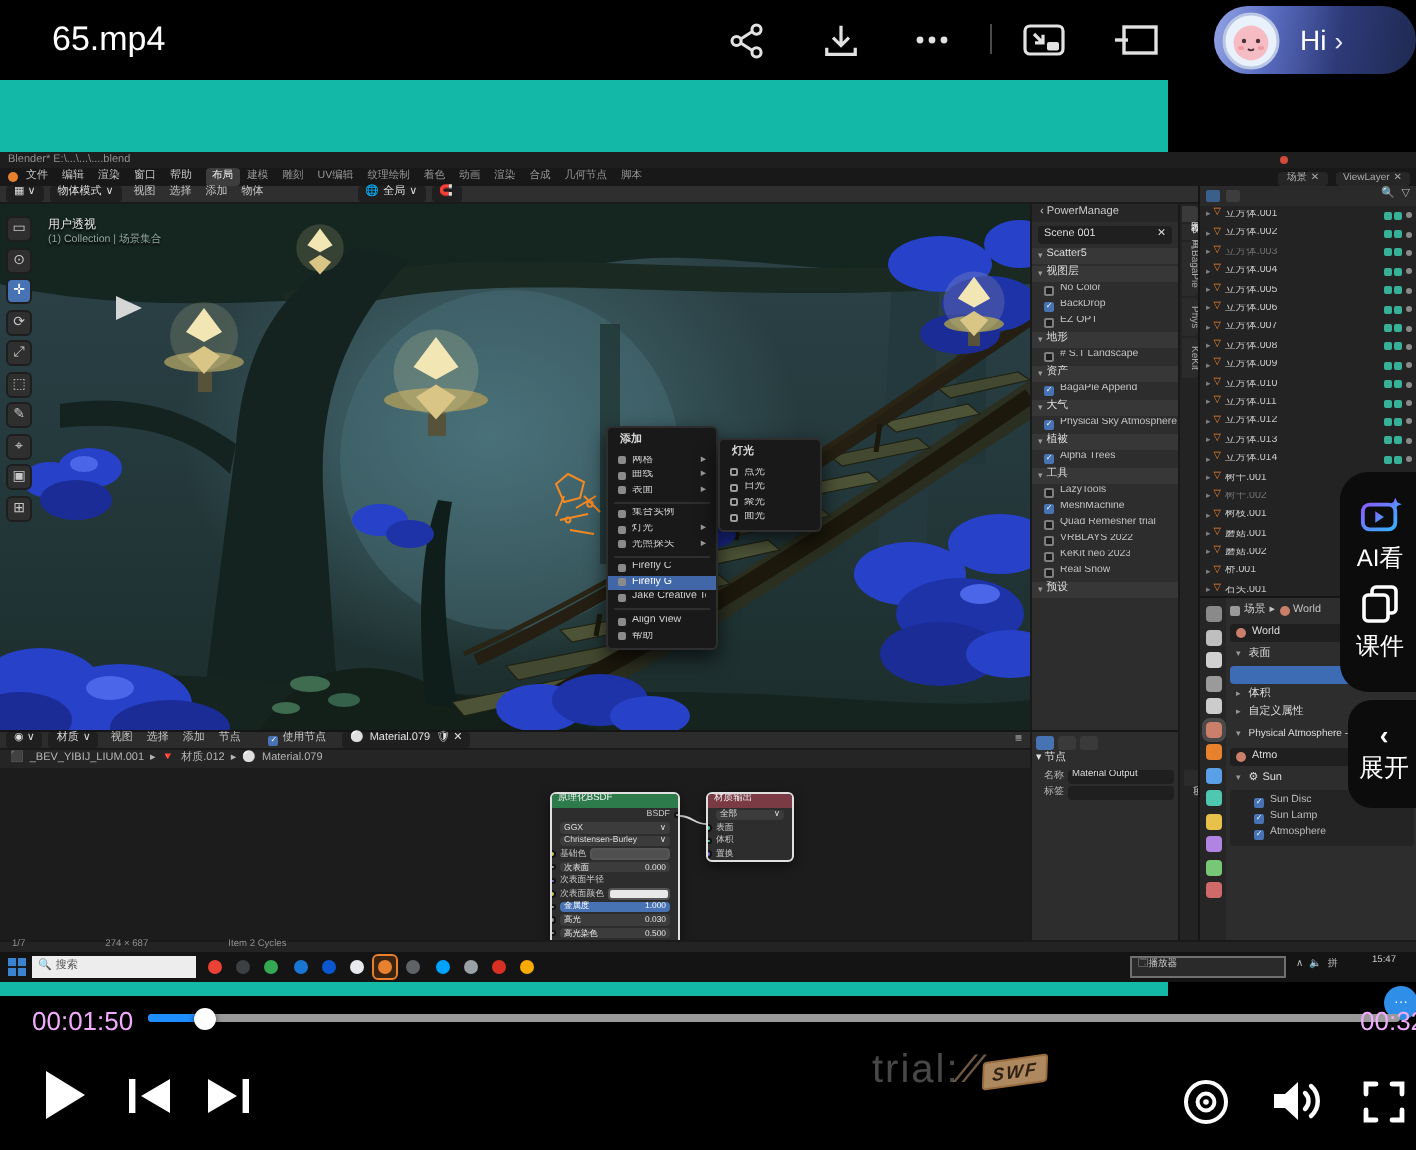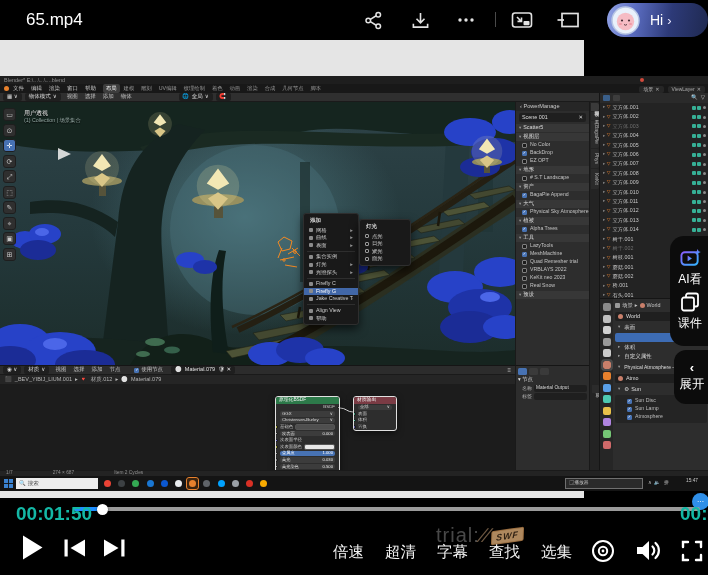--- a/index.html
+++ b/index.html
@@ -8,21 +8,21 @@
 
 .topbar{position:absolute;left:0;top:0;width:708px;height:40px;background:#000}
 .vtitle{position:absolute;left:26px;top:10px;font-size:17px;color:#fff;font-weight:500}
 .tico{position:absolute;top:9px;width:22px;height:22px;display:flex;align-items:center;justify-content:center;cursor:pointer}
 .tdiv{position:absolute;top:12px;width:1px;height:15px;background:#4a4a4a}
 .avatarpill{position:absolute;left:607px;top:3px;width:101px;height:34px;border-radius:17px;background:linear-gradient(100deg,#93a4e6 0%,#5a6cc0 28%,#2d3a78 62%,#1f2950 100%);display:flex;align-items:center;cursor:pointer}
 .avchar{margin-left:3px}
 .hitxt{margin-left:9px;font-size:14px;color:#fff;font-weight:500}
 .hichev{margin-left:4px;font-size:13px;color:#e8e8ff}
 
-.video{position:absolute;left:0;top:40px;width:584px;height:458px;background:#e5e5e5}
+.video{position:absolute;left:0;top:40px;width:584px;height:458px;background:#14b8a6}
 
 .blender{position:absolute;left:0;top:36px;width:708px;height:415px;background:#232323;font-size:6px;line-height:1}
 .b-title{position:absolute;left:0;top:0;width:708px;height:8px;background:#1e1e1e;color:#8f8f8f;font-size:5.5px;line-height:8px;padding-left:4px;white-space:nowrap;overflow:hidden}
 .recdot{position:absolute;left:640px;top:2px;width:4px;height:4px;border-radius:2px;background:#d24a3c}
 .b-menubar{position:absolute;left:0;top:8px;width:708px;height:9px;background:#181818;display:flex;align-items:center}
 .blogo{width:5px;height:5px;border-radius:2.5px;background:#e8812d;margin:0 4px 0 4px}
 .b-menus,.b-ws{display:flex;align-items:center}
 .bmenu{color:#c3c3c3;font-size:5.5px;margin-right:7px;cursor:pointer}
 .ws{color:#979797;font-size:5.3px;padding:1.5px 3px;border-radius:2px;margin-right:1px;cursor:pointer;white-space:nowrap}
 .ws.act{background:#3d3d3d;color:#f0f0f0}
@@ -145,21 +145,21 @@
 .expchev{color:#fff;font-size:13px;font-weight:bold;line-height:1}
 .explabel{color:#fff;font-size:12.5px}
 .bluebubble{position:absolute;left:692px;top:453px;width:17px;height:17px;border-radius:9px;background:#2f8fe8;color:#fff;font-size:7px;display:flex;align-items:center;justify-content:center}
 
 .wmsite{position:absolute;left:552px;top:494px;font-size:27px;font-weight:bold;letter-spacing:4px;color:rgba(195,195,195,.42);z-index:4;white-space:nowrap}
 .wmurl{position:absolute;left:436px;top:524px;font-size:20px;color:rgba(190,190,190,.38);z-index:4;display:flex;align-items:center;white-space:nowrap;letter-spacing:1px}
 .wmbadge{display:inline-block;background:rgba(205,160,110,.85);color:#2e2013;border:1.5px solid rgba(150,105,60,.9);font-size:9px;font-weight:bold;font-style:italic;padding:1px 4px;transform:rotate(-8deg) skewX(-10deg);margin:0 1px;border-radius:2px}
 .wmsl{color:rgba(200,160,120,.55);font-style:italic;margin-left:2px}
 
 .prow{position:absolute;left:0;top:498px;width:708px;height:26px;z-index:5}
-.ptime{position:absolute;top:5px;font-size:19px;font-weight:bold;color:#14b8a6;z-index:6}
+.ptime{position:absolute;top:5px;font-size:13px;font-weight:normal;color:#f0abfc;z-index:6}
 .ptrack{position:absolute;left:74px;top:9px;width:626px;height:4px;background:#9a9a9a;border-radius:2px;z-index:3;cursor:pointer}
 .pfill{position:absolute;left:0;top:0;height:4px;background:#1e8eff;border-radius:2px}
 .pknob{position:absolute;top:-3.5px;width:11px;height:11px;border-radius:6px;background:#fff;box-shadow:0 1px 3px rgba(0,0,0,.6)}
 
 .controls{position:absolute;left:0;top:527px;width:708px;height:48px;z-index:5}
 .cbtn{position:absolute;cursor:pointer;display:flex;align-items:center;justify-content:center}
 .clabels{position:absolute;left:333px;top:15px;display:flex;gap:21px}
 .ctl{font-size:15.5px;color:#f2f2f2;cursor:pointer;white-space:nowrap}
 </style>
 </head>
@@ -1172,27 +1172,20 @@
           <rect x="2.5" y="0.5" width="3.2" height="17" fill="#fff"></rect>
           <polygon points="23,0.5 8.5,9 23,17.5" fill="#fff"></polygon>
         </svg>
     </div>
     <div class="cbtn" style="left:101px;top:12px">
       <svg width="26" height="18" viewBox="0 0 26 18">
           <polygon points="3,0.5 17.5,9 3,17.5" fill="#fff"></polygon>
           <rect x="20.3" y="0.5" width="3.2" height="17" fill="#fff"></rect>
         </svg>
     </div>
-    <div class="clabels">
-        <span class="ctl">倍速</span>
-        <span class="ctl">超清</span>
-        <span class="ctl">字幕</span>
-        <span class="ctl">查找</span>
-        <span class="ctl">选集</span>
-      </div>
     <div class="cbtn" style="left:590px;top:11px">
       <svg width="26" height="26" viewBox="0 0 26 26">
           <g fill="none" stroke="#fff" stroke-width="2">
             <circle cx="13" cy="13" r="10"></circle>
             <circle cx="13" cy="13" r="4.2"></circle>
           </g>
           <circle cx="13" cy="13" r="1.4" fill="#fff"></circle>
         </svg>
     </div>
     <div class="cbtn" style="left:634px;top:11px">

